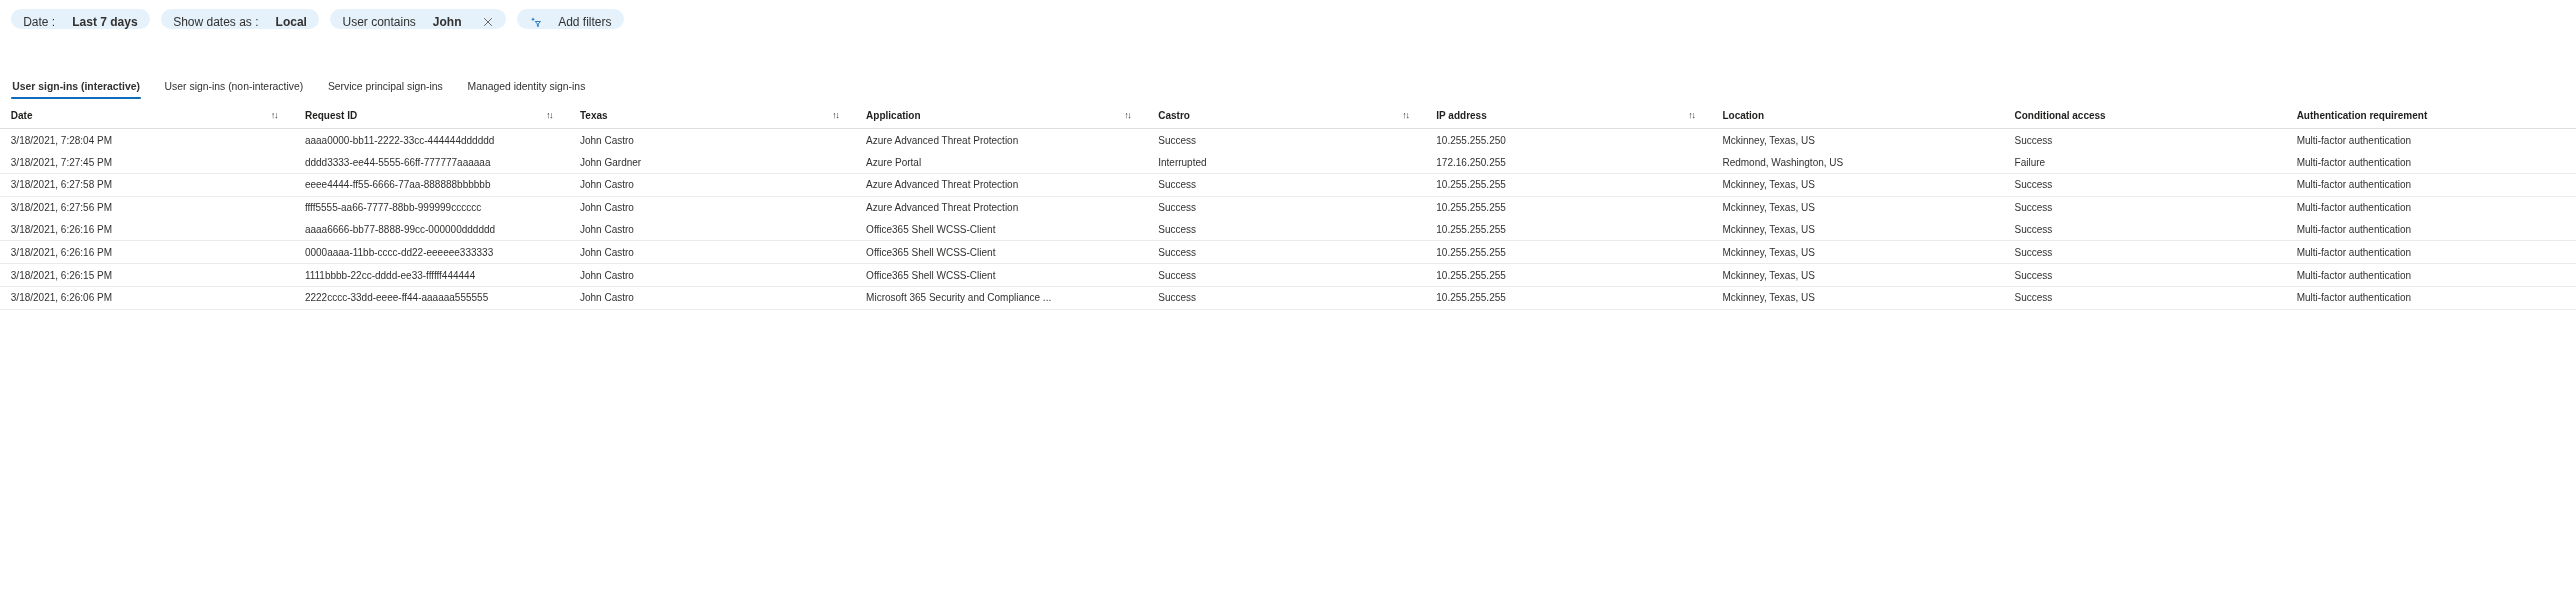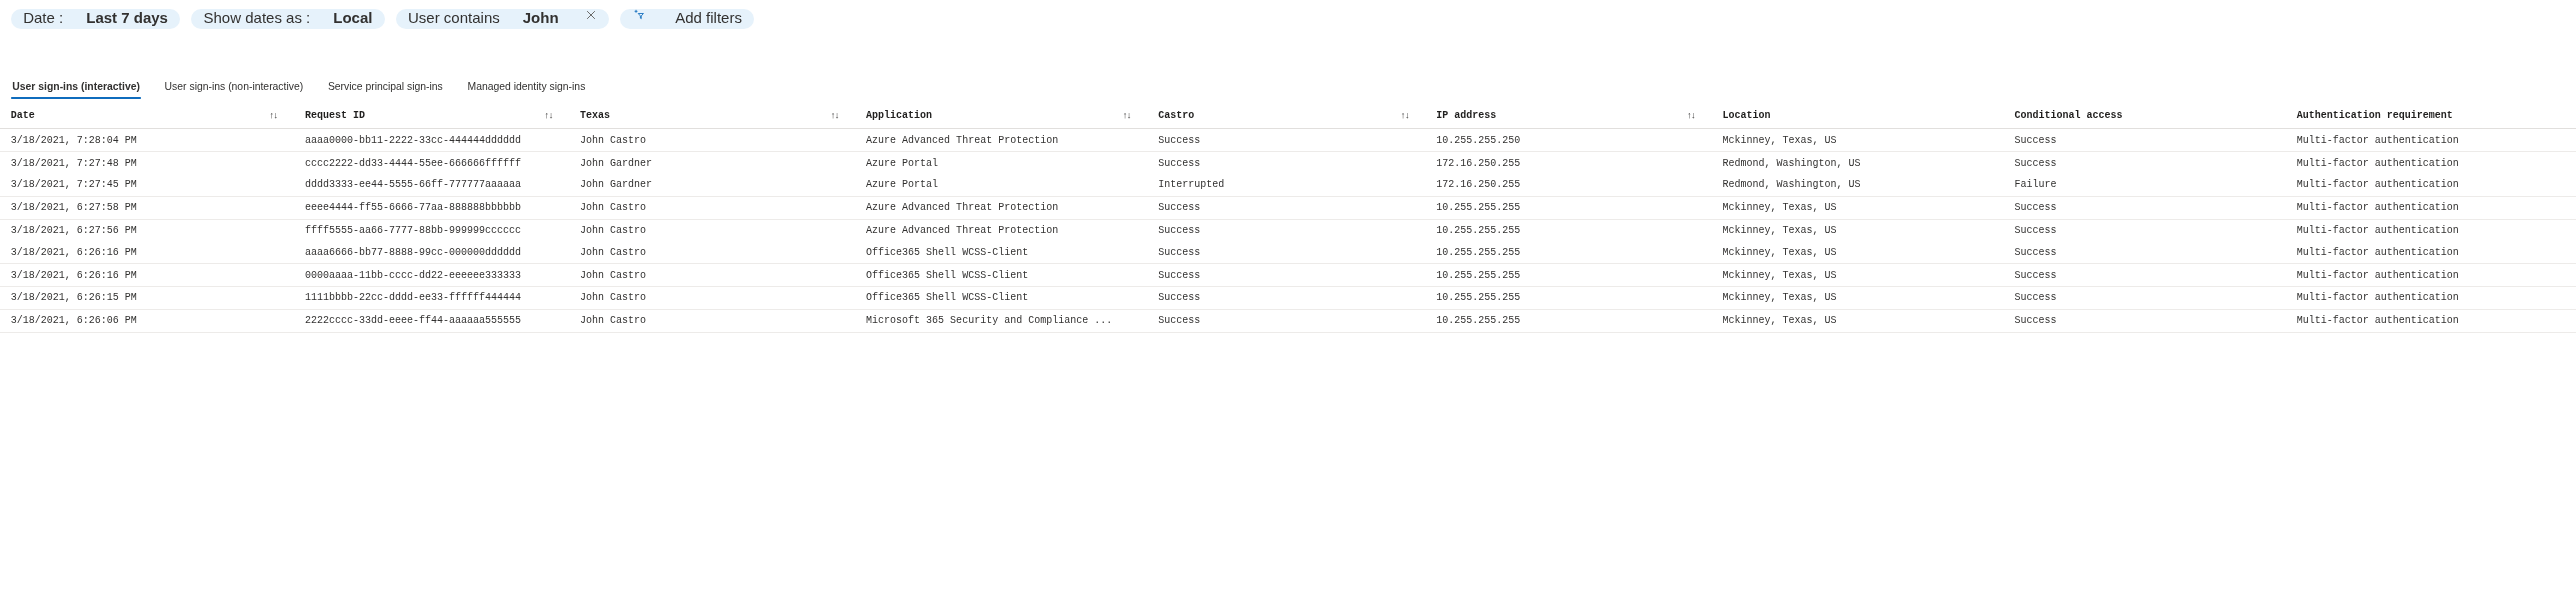--- a/index.html
+++ b/index.html
@@ -14,47 +14,47 @@
   
   .filter-bar {
     display: flex;
     align-items: center;
     gap: 10.8px;
     padding: 6.2px 10.8px 0 10.8px;
     height: 31px;
   }
   .pill {
     display: inline-flex;
-    align-items: flex-start;
-    gap: 23px;
+    align-items: flex-end;
+    gap: 17px;
     background: #e6f2fb;
     border-radius: 12.4px;
     height: 20px;
     padding: 0 12.4px;
-    font-size: 15px;
+    font-size: 12px;
     color: #323130;
     white-space: nowrap;
     cursor: pointer;
   }
   .pill .lbl { font-weight: 400; }
   .pill .val { font-weight: 700; }
   .pill-x {
     display: inline-flex;
     align-items: center;
     justify-content: center;
     width: 12.4px; height: 12.4px;
     margin-left: 3.1px;
     color: #605e5c;
     cursor: pointer;
   }
   .pill-add {
     background: #e6f2fb;
     color: #0f6cbd;
   }
-  .pill-add .val { font-weight: 400; color: #323130; margin-left: 8px; }
+  .pill-add .val { font-weight: 400; color: #323130; }
   .funnel-icon {
     display: inline-flex;
     width: 11.6px; height: 11.6px;
     align-items: center; justify-content: center;
   }
 
   
   .tabs {
     display: flex;
     align-items: flex-end;
@@ -79,21 +79,20 @@
     left: 0; right: 0; bottom: 0;
     height: 2.3px;
     background: #0f6cbd;
     border-radius: 0.8px;
   }
 
   
   .table-wrap {
     padding: 0 0 0 0;
     width: 100%;
-    font-family: Liberation Mono, monospace;
   }
   table {
     width: 100%;
     border-collapse: collapse;
     table-layout: fixed;
     font-size: 10px;
     color: #323130;
   }
   thead th {
     text-align: left;
@@ -270,31 +269,20 @@
           <td>3/18/2021, 7:28:04 PM</td>
           <td>aaaa0000-bb11-2222-33cc-444444dddddd</td>
           <td>John Castro</td>
           <td>Azure Advanced Threat Protection</td>
           <td>Success</td>
           <td>10.255.255.250</td>
           <td>Mckinney, Texas, US</td>
           <td>Success</td>
           <td>Multi-factor authentication</td>
         </tr>
-        <tr class="sep">
-          <td>3/18/2021, 7:27:48 PM</td>
-          <td>cccc2222-dd33-4444-55ee-666666ffffff</td>
-          <td>John Gardner</td>
-          <td>Azure Portal</td>
-          <td>Success</td>
-          <td>172.16.250.255</td>
-          <td>Redmond, Washington, US</td>
-          <td>Success</td>
-          <td>Multi-factor authentication</td>
-        </tr>
         <tr>
           <td>3/18/2021, 7:27:45 PM</td>
           <td>dddd3333-ee44-5555-66ff-777777aaaaaa</td>
           <td>John Gardner</td>
           <td>Azure Portal</td>
           <td>Interrupted</td>
           <td>172.16.250.255</td>
           <td>Redmond, Washington, US</td>
           <td>Failure</td>
           <td>Multi-factor authentication</td>

